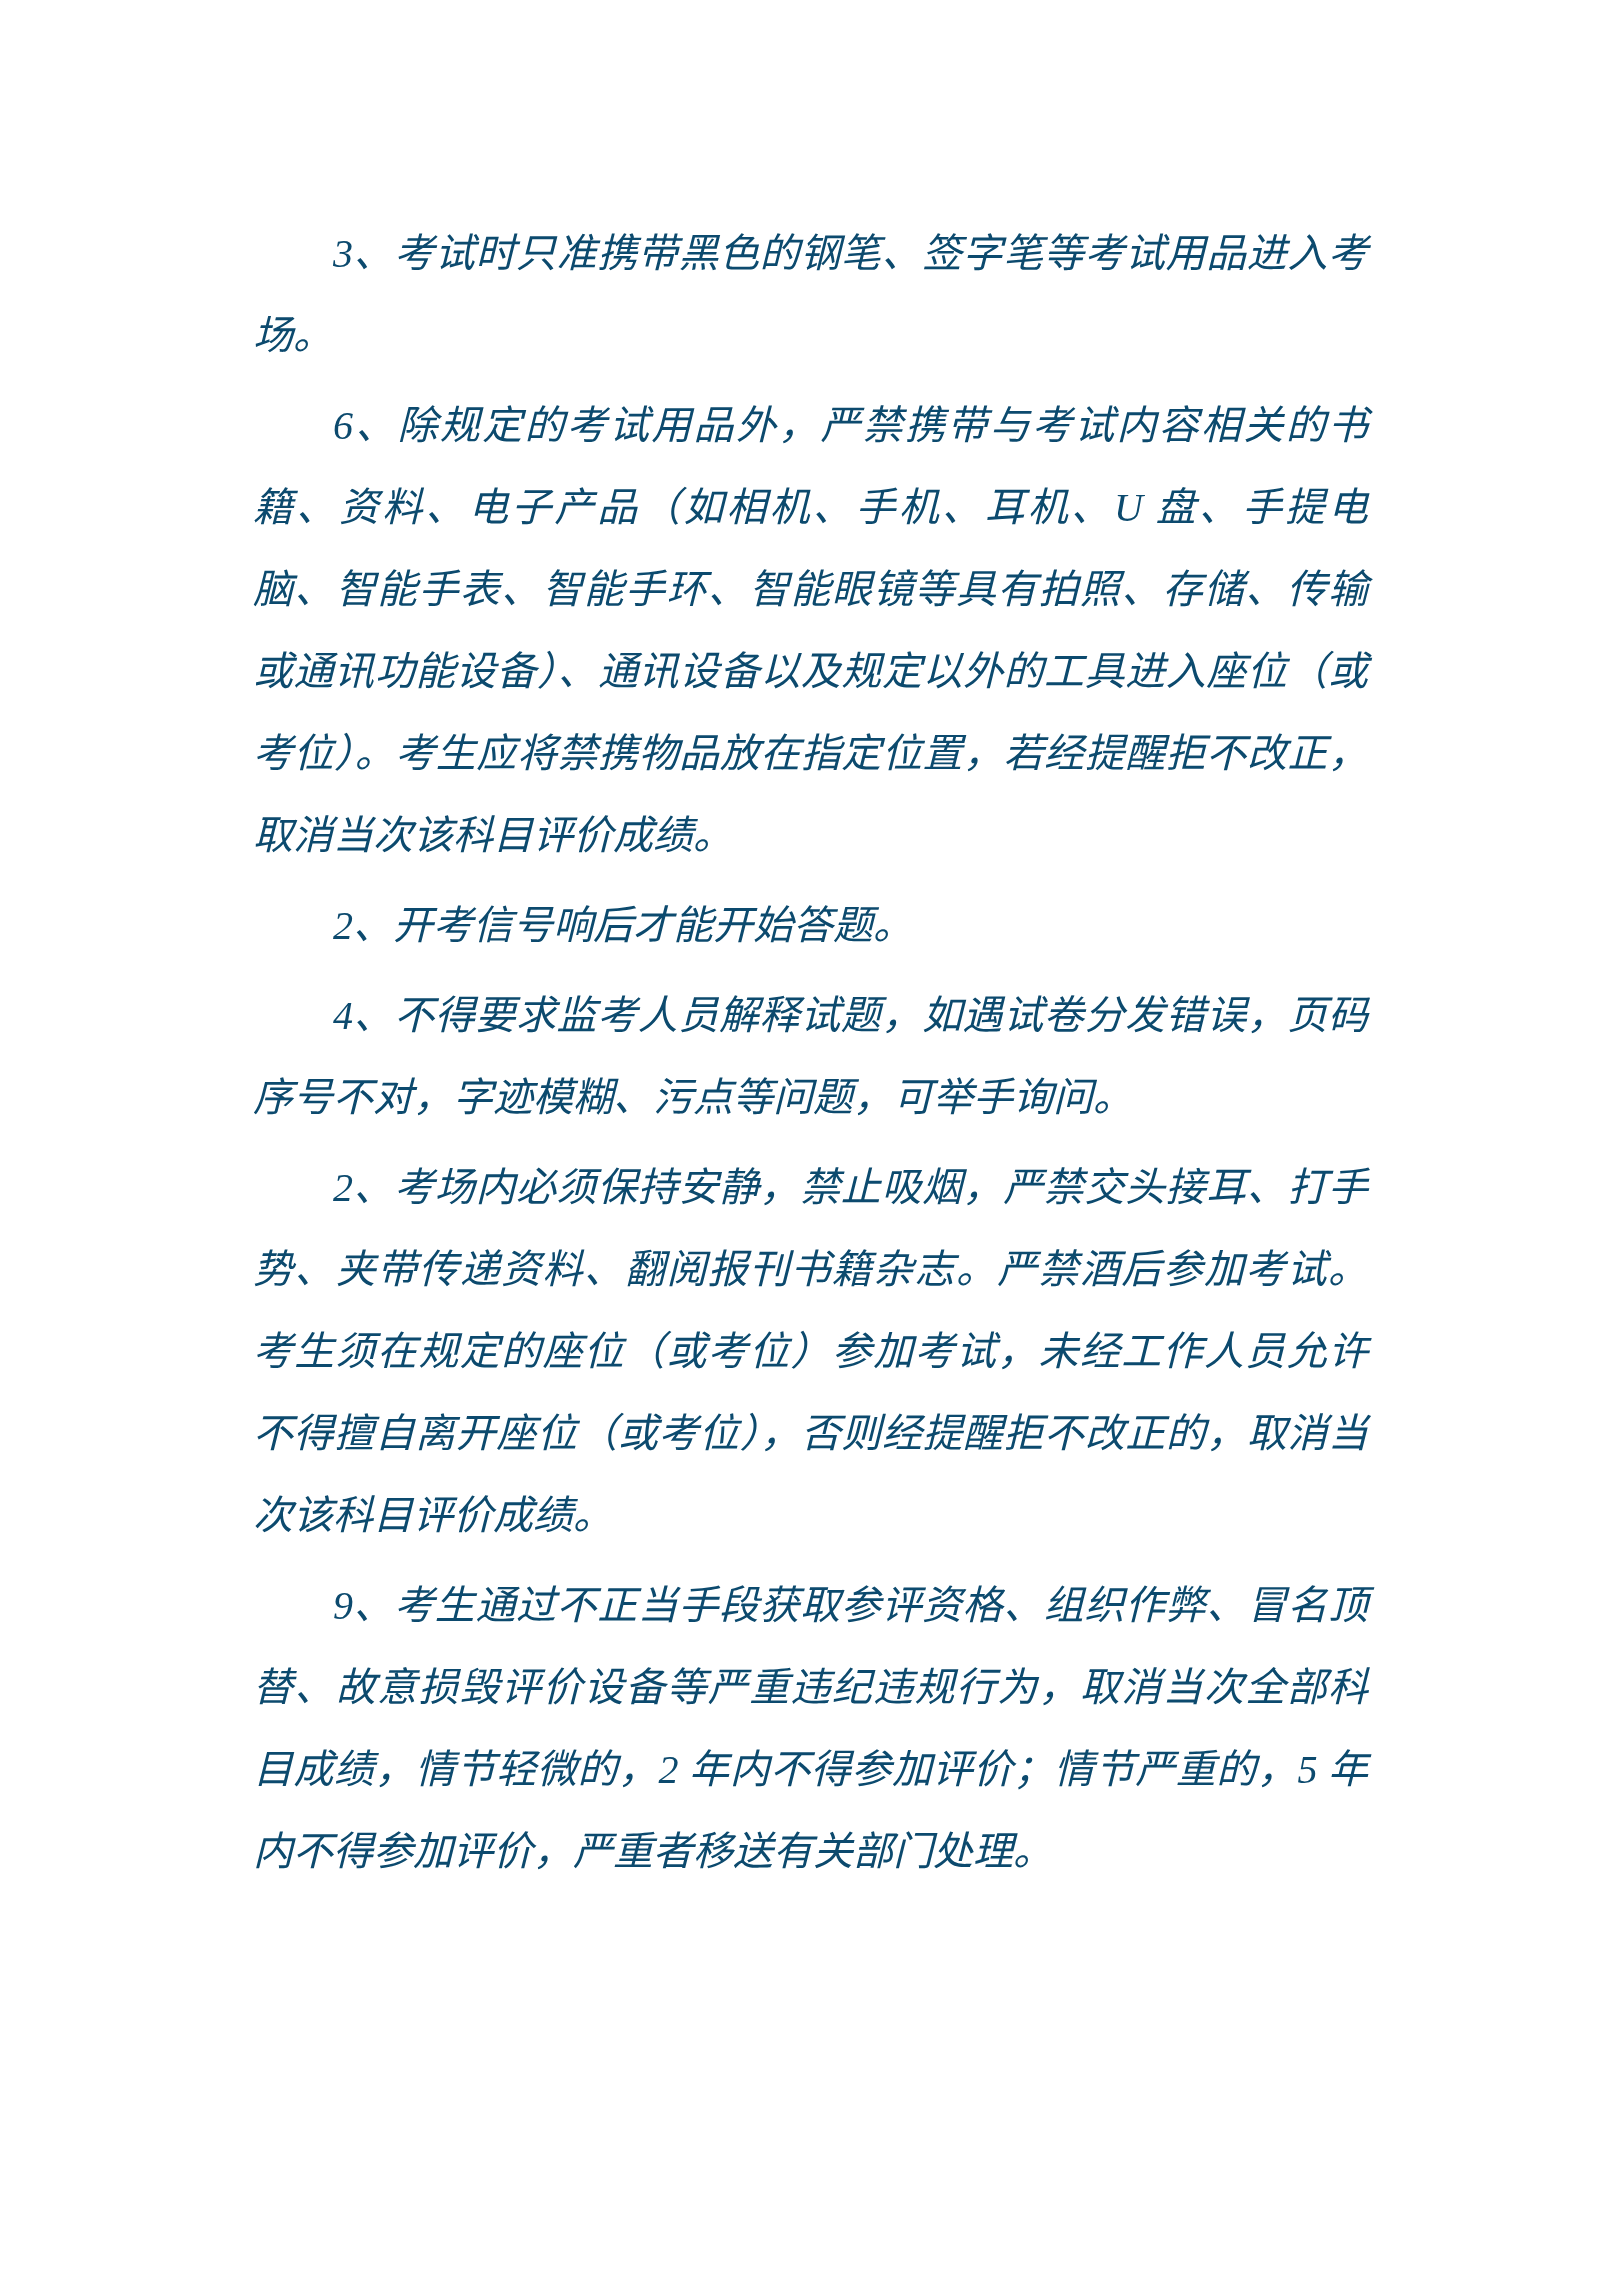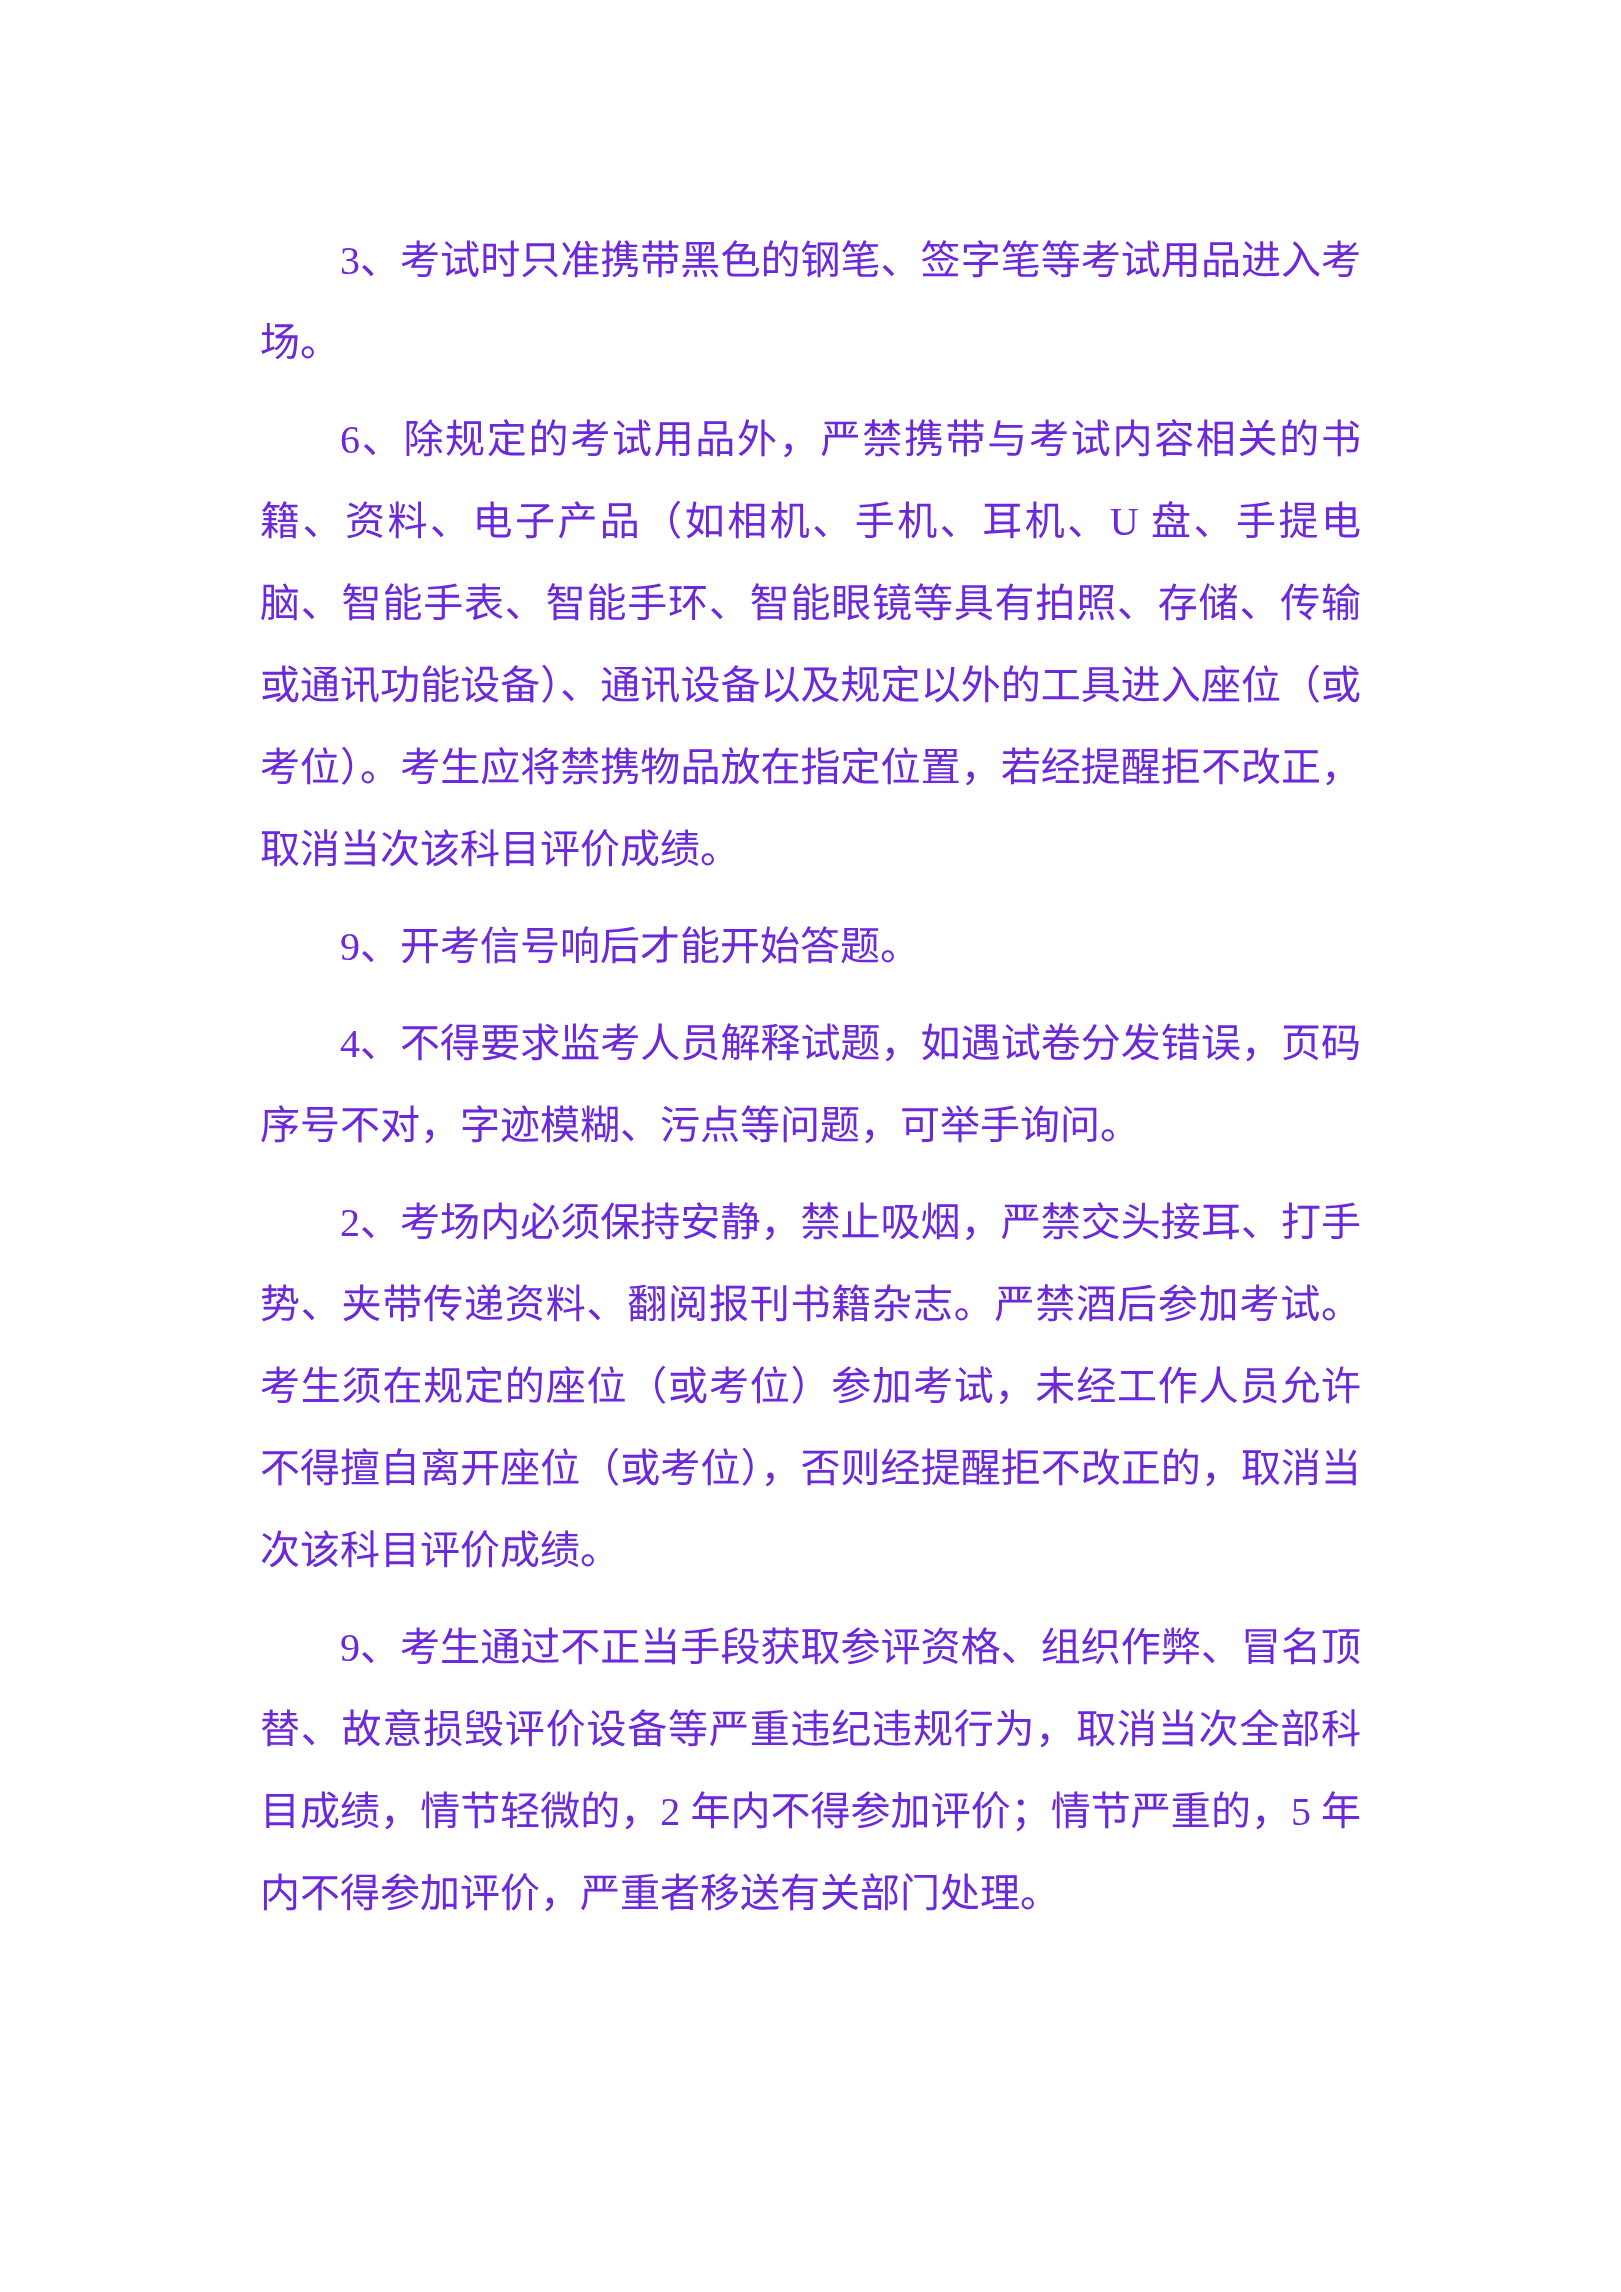--- a/index.html
+++ b/index.html
@@ -14,39 +14,40 @@
     background: #ffffff;
     overflow: hidden;
   }
   .text-block {
     position: absolute;
     top: 205px;
     left: 245px;
     width: 1131px;
   }
   .text-block p {
-    margin: 15px;
+    margin: 8px;
     padding: 0;
     font-family: "Liberation Serif", "DejaVu Serif", serif;
     font-size: 40px;
     line-height: 82px;
-    color: #6d28d9;
+    color: #0c4a6e;
     text-align: justify;
     text-justify: inter-character;
     text-indent: 2em;
     word-break: normal;
     overflow-wrap: break-word;
+    font-style: italic;
   }
 </style>
 </head>
 <body>
 
 <div class="page">
   <div class="text-block">
     <p>3、考试时只准携带黑色的钢笔、签字笔等考试用品进入考场。</p>
     <p>6、除规定的考试用品外，严禁携带与考试内容相关的书籍、资料、电子产品（如相机、手机、耳机、U 盘、手提电脑、智能手表、智能手环、智能眼镜等具有拍照、存储、传输或通讯功能设备）、通讯设备以及规定以外的工具进入座位（或考位）。考生应将禁携物品放在指定位置，若经提醒拒不改正，取消当次该科目评价成绩。</p>
-    <p>9、开考信号响后才能开始答题。</p>
+    <p>2、开考信号响后才能开始答题。</p>
     <p>4、不得要求监考人员解释试题，如遇试卷分发错误，页码序号不对，字迹模糊、污点等问题，可举手询问。</p>
     <p>2、考场内必须保持安静，禁止吸烟，严禁交头接耳、打手势、夹带传递资料、翻阅报刊书籍杂志。严禁酒后参加考试。考生须在规定的座位（或考位）参加考试，未经工作人员允许不得擅自离开座位（或考位），否则经提醒拒不改正的，取消当次该科目评价成绩。</p>
     <p>9、考生通过不正当手段获取参评资格、组织作弊、冒名顶替、故意损毁评价设备等严重违纪违规行为，取消当次全部科目成绩，情节轻微的，2 年内不得参加评价；情节严重的，5 年内不得参加评价，严重者移送有关部门处理。</p>
   </div>
 </div>
 
 
 </body></html>

